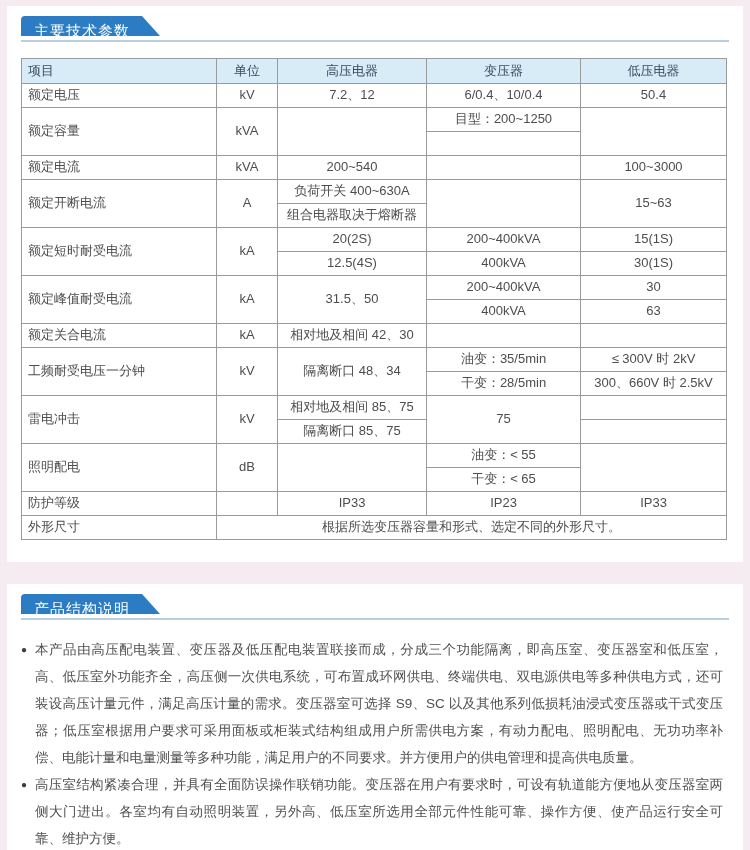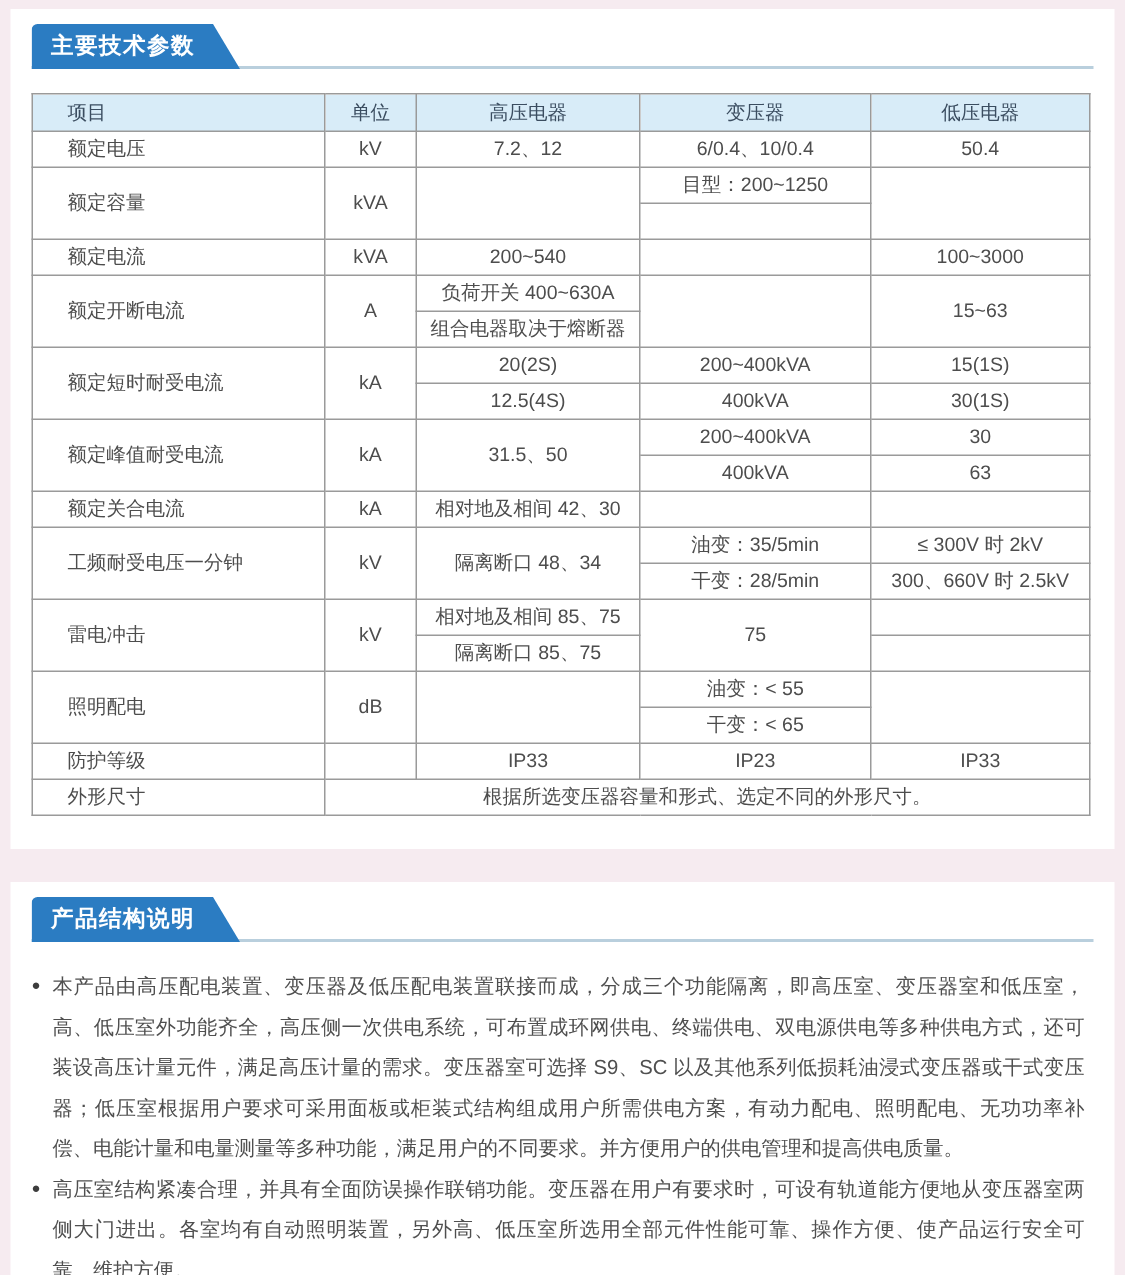--- a/index.html
+++ b/index.html
@@ -22,23 +22,23 @@
 
   .badge-row {
     border-bottom: 2px solid #b9cfdd;
     margin-bottom: 16px;
   }
   .badge {
     display: inline-block;
     background: #2b7cc2;
     color: #ffffff;
     font-size: 15px;
-    font-weight: bold;
+    font-weight: normal;
     letter-spacing: 1px;
-    height: 30px;
+    height: 20px;
     line-height: 30px;
     padding: 0 30px 0 13px;
     margin-bottom: -2px;
     clip-path: polygon(0 0, calc(100% - 18px) 0, 100% 100%, 0 100%);
     border-radius: 4px 0 0 0;
   }
 
   table.spec {
     width: 705px;
     border-collapse: collapse;
@@ -56,21 +56,21 @@
     white-space: nowrap;
   }
   table.spec th {
     background: #d8ecf8;
     color: #3b4d60;
     font-weight: normal;
     height: 25px;
   }
   table.spec th.col-item, table.spec td.cell-item {
     text-align: left;
-    padding-left: 23px;
+    padding-left: 6px;
   }
 
   .notes {
     list-style: none;
     margin: 6px 0 0 0;
     padding: 0 6px 0 0;
   }
   .notes li {
     position: relative;
     padding-left: 14px;

